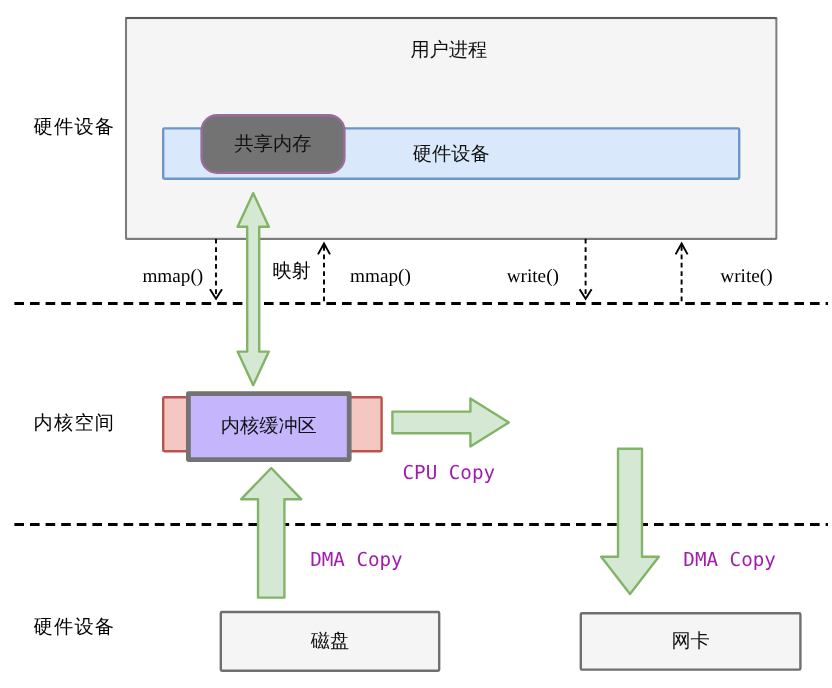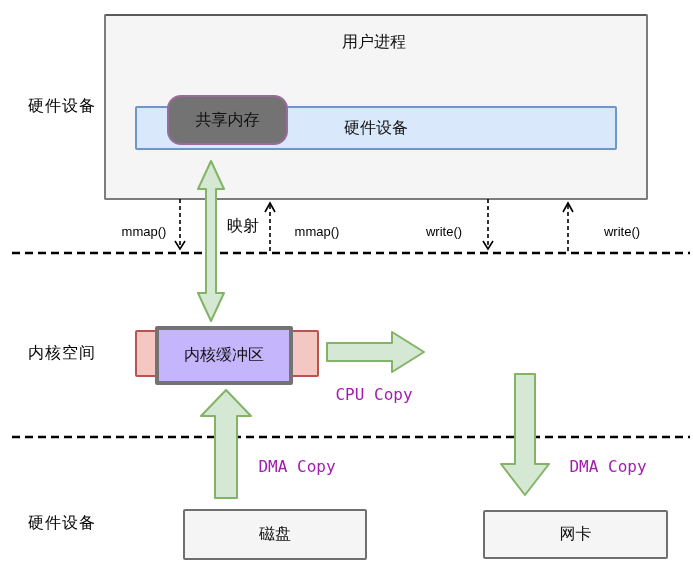--- a/index.html
+++ b/index.html
@@ -40,21 +40,21 @@
     left:435px;top:330px;width:178px;height:41px;
     background:#f8cecc;border:2px solid #b85450;border-radius:3px;
     font-size:16px;
   }
   .hw-box{
     background:#f5f5f5;border:2px solid #6f6f6f;border-radius:2px;font-size:16px;margin-left:48px;
   }
   .disk-box{left:135px;top:509px;width:180px;height:47px;}
   .nic-box{left:435px;top:510px;width:181px;height:45px;}
   .call-label{
-    font-size:13px;font-family:Liberation Sans, sans-serif;color:#000;
+    font-size:16px;font-family:Liberation Serif, serif;color:#000;
     transform:translate(-50%,-50%);white-space:nowrap;
   }
   .cn-label{
     font-size:16px;font-family:"Liberation Sans",sans-serif;
     transform:translate(-50%,-50%);white-space:nowrap;color:#000;
   }
   .copy-label{
     font-size:16px;font-family:"DejaVu Sans Mono",monospace;color:#a21caf;
     transform:translate(-50%,-50%);white-space:nowrap;
   }

